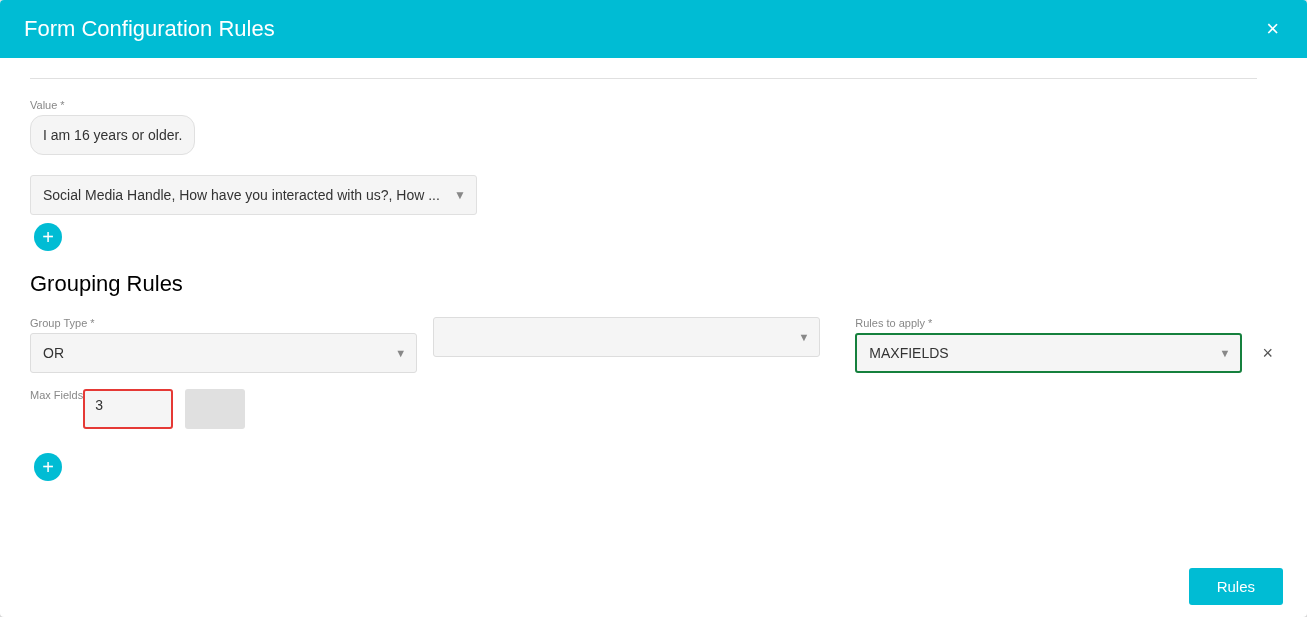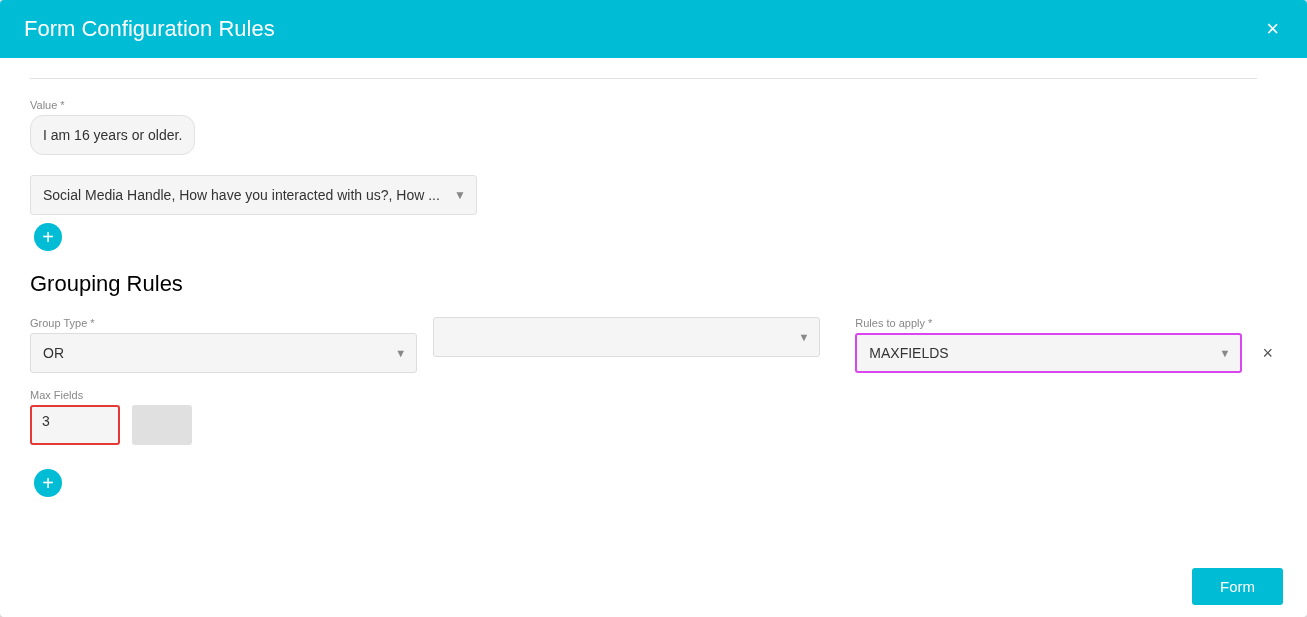--- a/index.html
+++ b/index.html
@@ -183,21 +183,21 @@
     .select-box .arrow {
       position: absolute;
       right: 10px;
       top: 50%;
       transform: translateY(-50%);
       color: #888;
       font-size: 11px;
     }
 
     .select-box.highlighted {
-      border: 2px solid #d946ef;
+      border: 2px solid #15803d;
     }
 
     .remove-btn {
       background: none;
       border: none;
       cursor: pointer;
       font-size: 18px;
       color: #555;
       align-self: center;
       padding: 0 4px;
@@ -206,21 +206,20 @@
 
     
     .max-fields-row {
       display: flex;
       gap: 12px;
       align-items: flex-start;
       margin-bottom: 20px;
     }
     .max-fields-box {
       display: flex;
-      flex-direction: column;
     }
     .max-fields-input {
       width: 90px;
       border: 2px solid #e53935;
       border-radius: 3px;
       background: #f5f5f5;
       padding: 6px 10px;
       font-size: 14px;
       color: #333;
       min-height: 40px;
@@ -322,15 +321,15 @@
       <div class="max-fields-extra"></div>
     </div>
 
     <button class="add-btn">
       <div class="circle">+</div>
     </button>
 
   </div>
 
   <div class="modal-footer">
-    <button class="save-btn">Form</button>
+    <button class="save-btn">Rules</button>
   </div>
 </div>
 
 </body></html>

